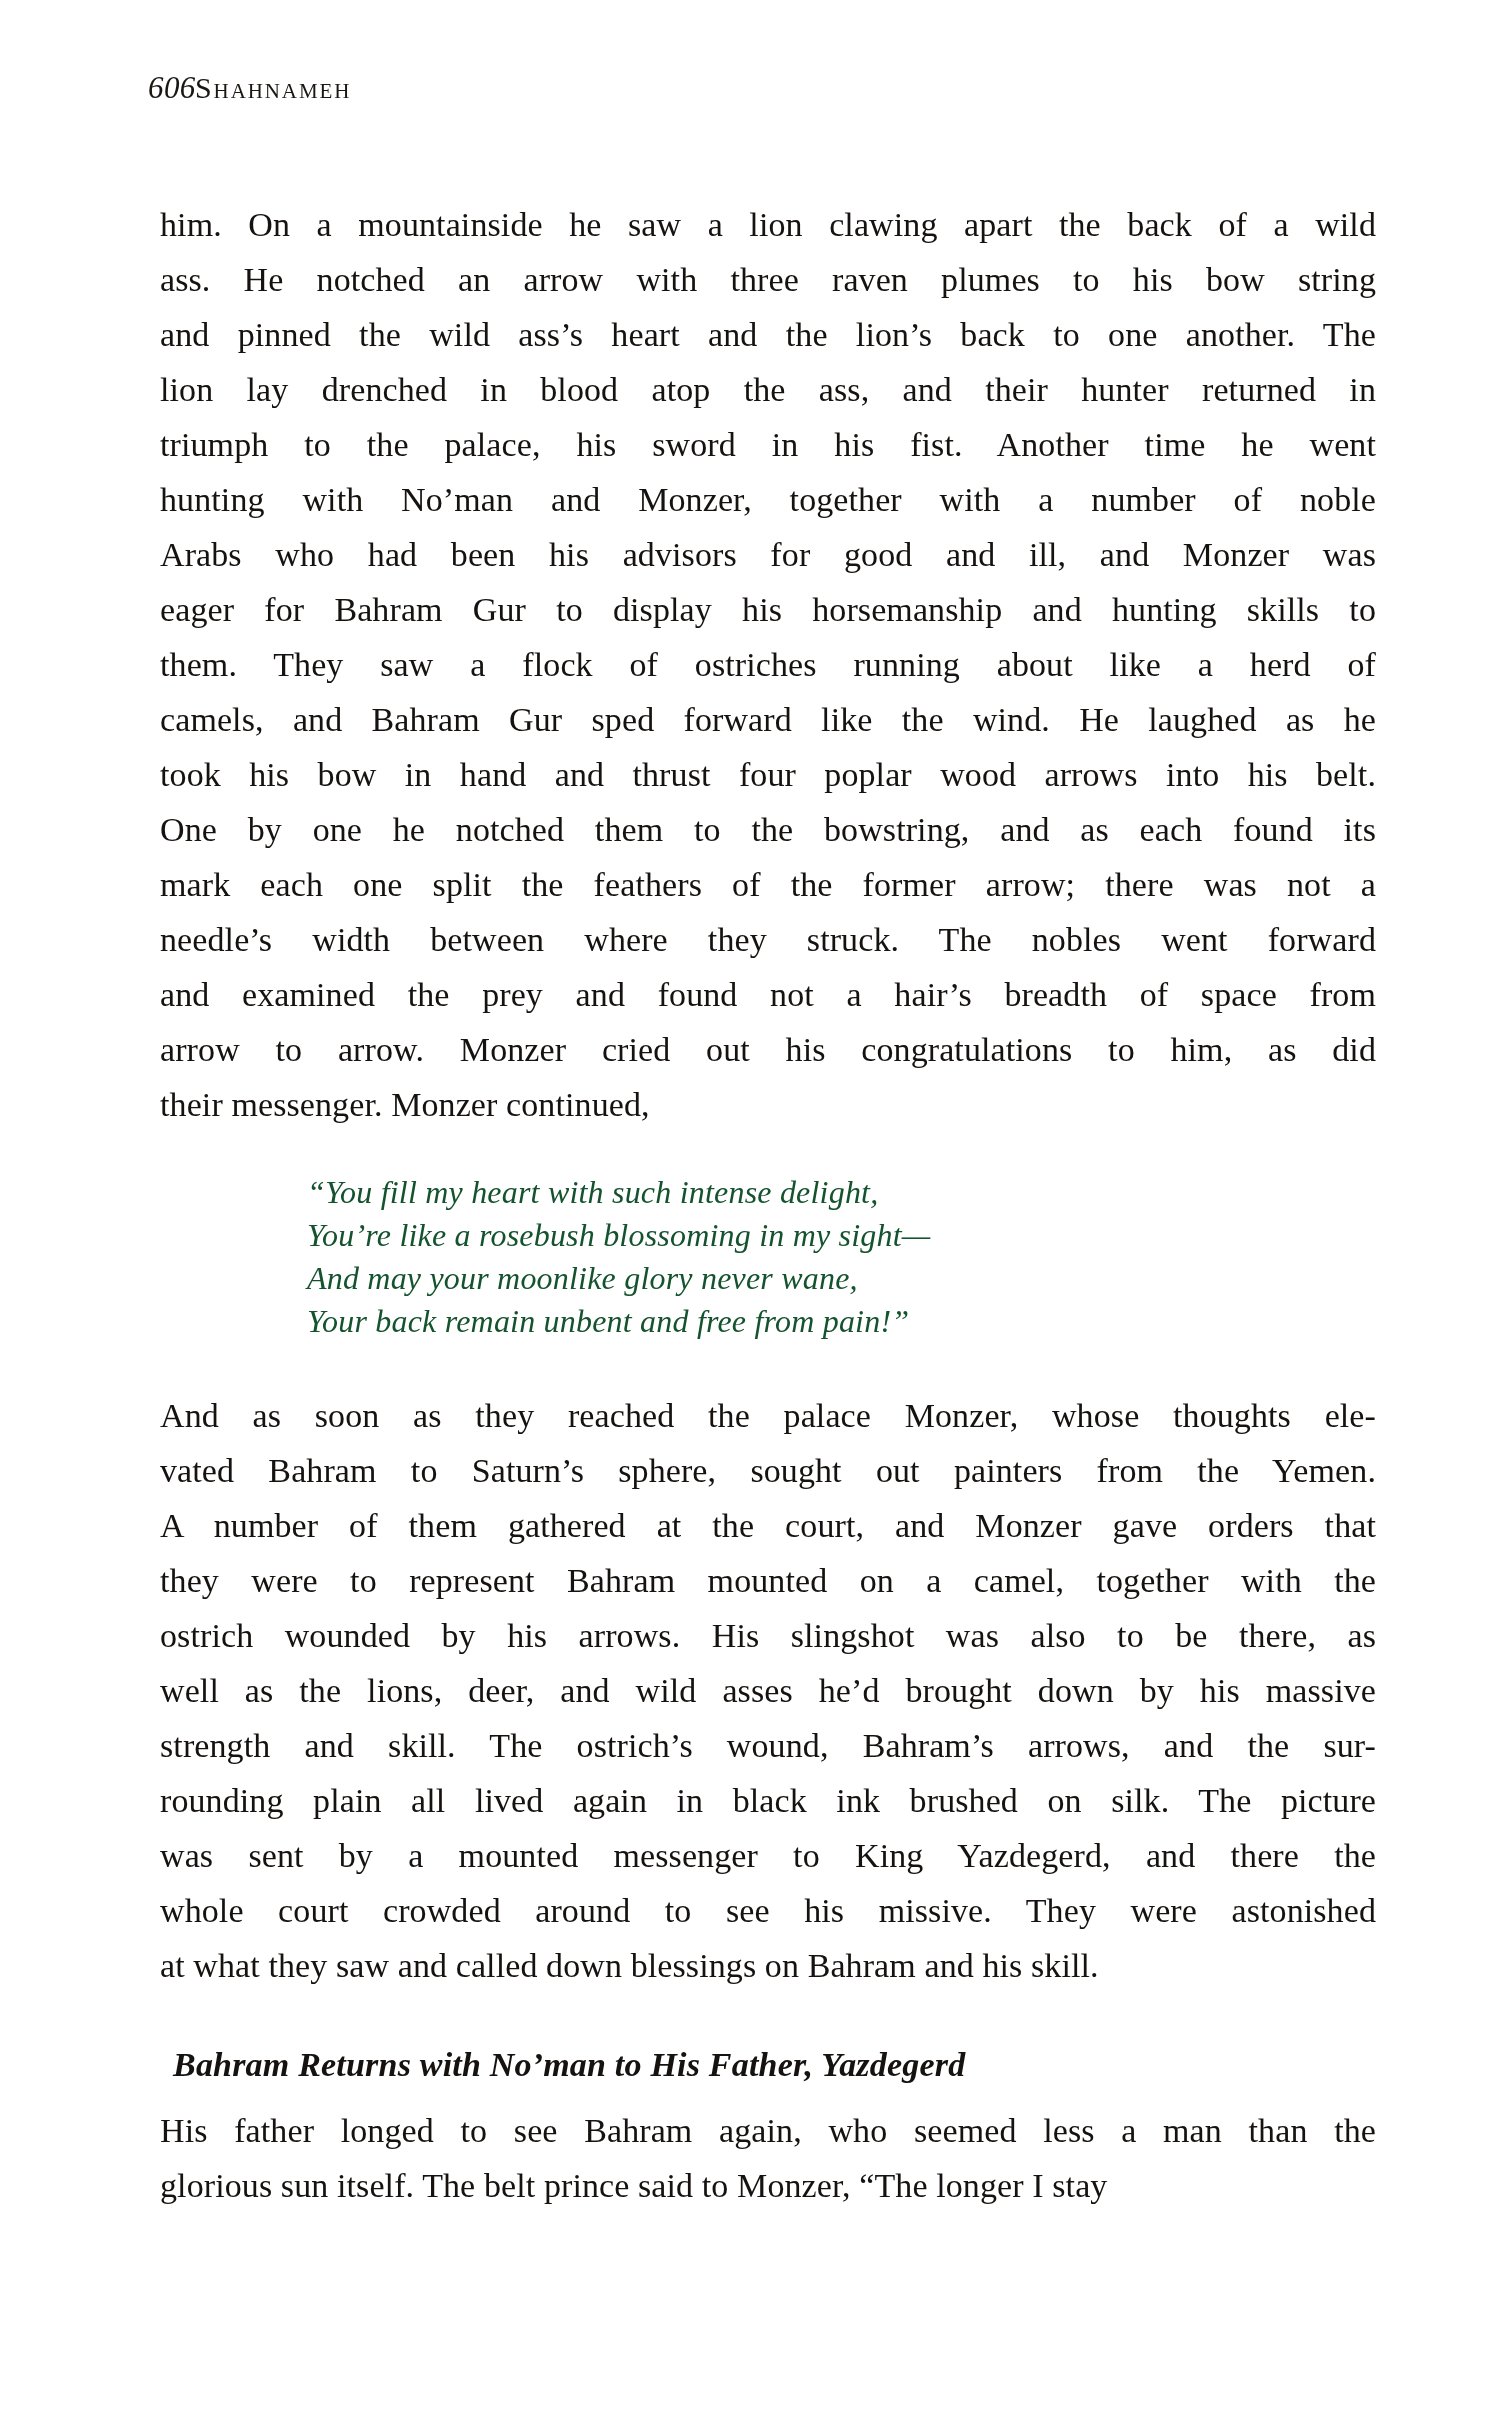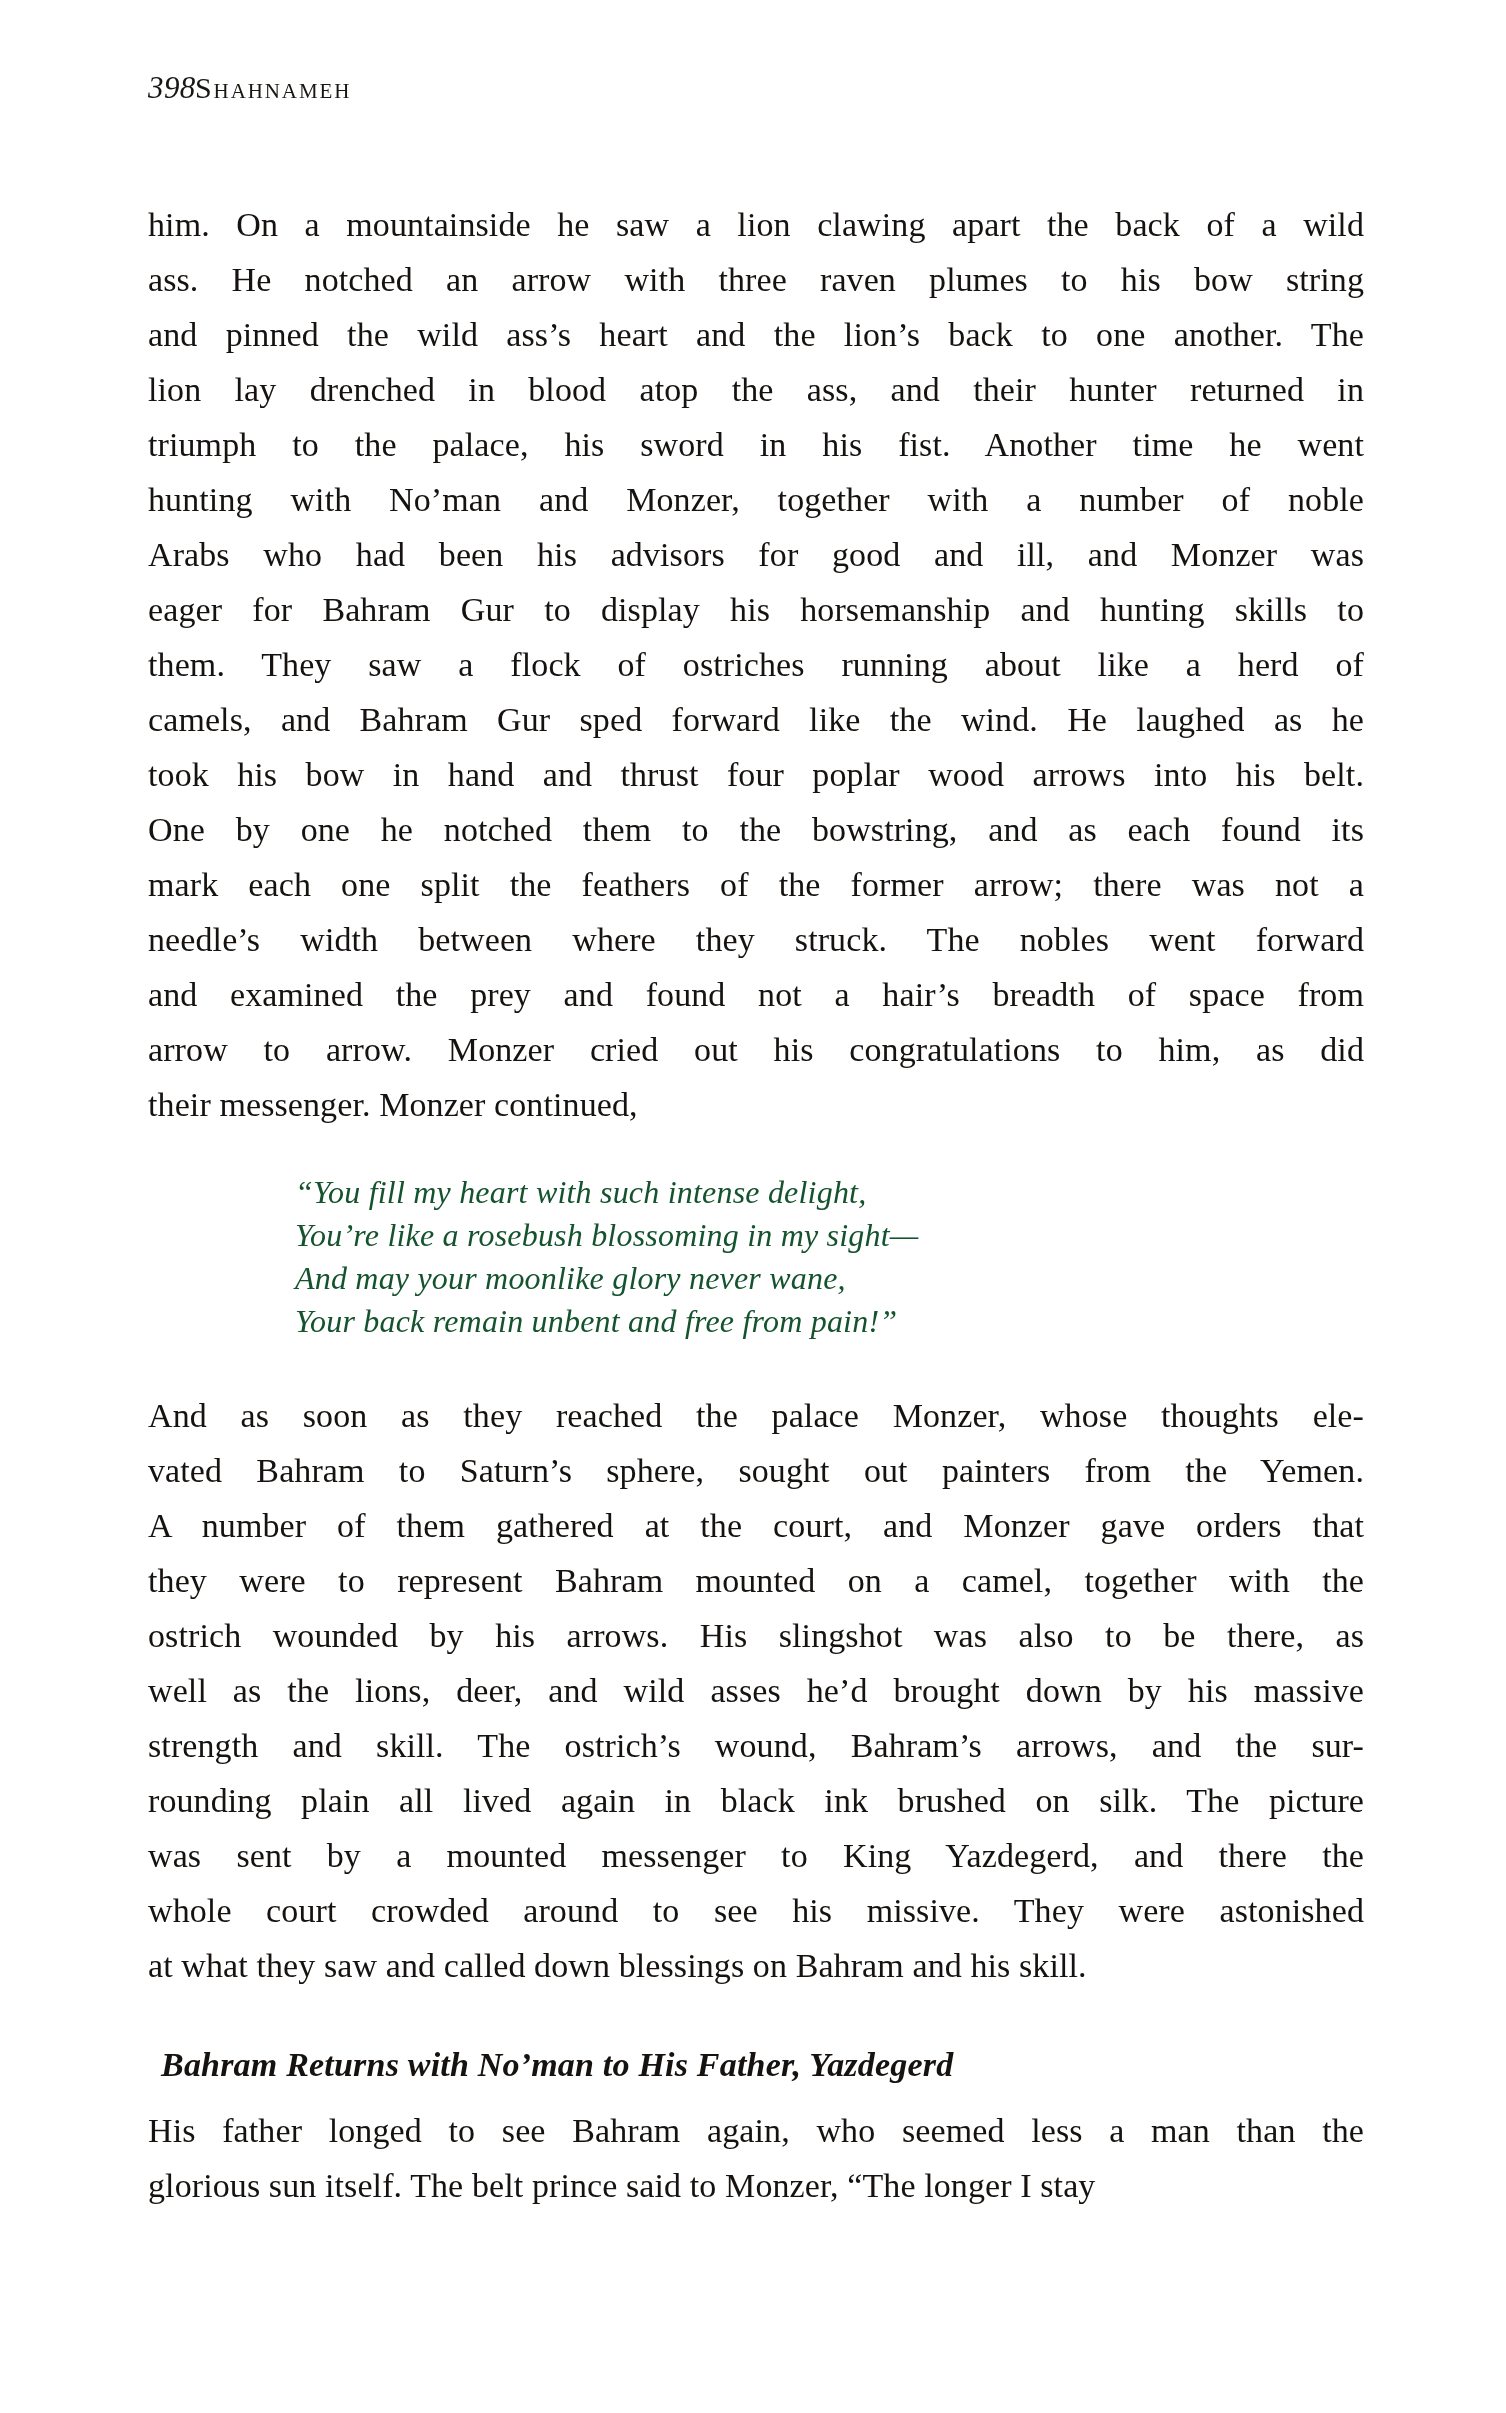--- a/index.html
+++ b/index.html
@@ -45,21 +45,21 @@
     line-height: 37px;
     font-variant: small-caps;
     letter-spacing: 1.9px;
     color: #1a1713;
     padding-left: 47px;
   }
 
   
   .textblock {
     position: absolute;
-    left: 148px;
+    left: 160px;
     top: 197px;
     width: 1216px;
   }
 
   
   .ln {
     display: block;
     text-align: justify;
     text-align-last: justify;
     white-space: nowrap;
@@ -106,21 +106,21 @@
     letter-spacing: 0.2px;
     color: #15120f;
   }
 </style>
 </head>
 <body>
 
 <div class="page">
 
   <div class="running-head">
-    <span class="folio">398</span>
+    <span class="folio">606</span>
     <span class="head-title">Shahnameh</span>
   </div>
 
   <div class="textblock">
 
     <p class="para">
       <span class="ln">him. On a mountainside he saw a lion clawing apart the back of a wild</span>
       <span class="ln">ass. He notched an arrow with three raven plumes to his bow string</span>
       <span class="ln">and pinned the wild ass’s heart and the lion’s back to one another. The</span>
       <span class="ln">lion lay drenched in blood atop the ass, and their hunter returned in</span>

